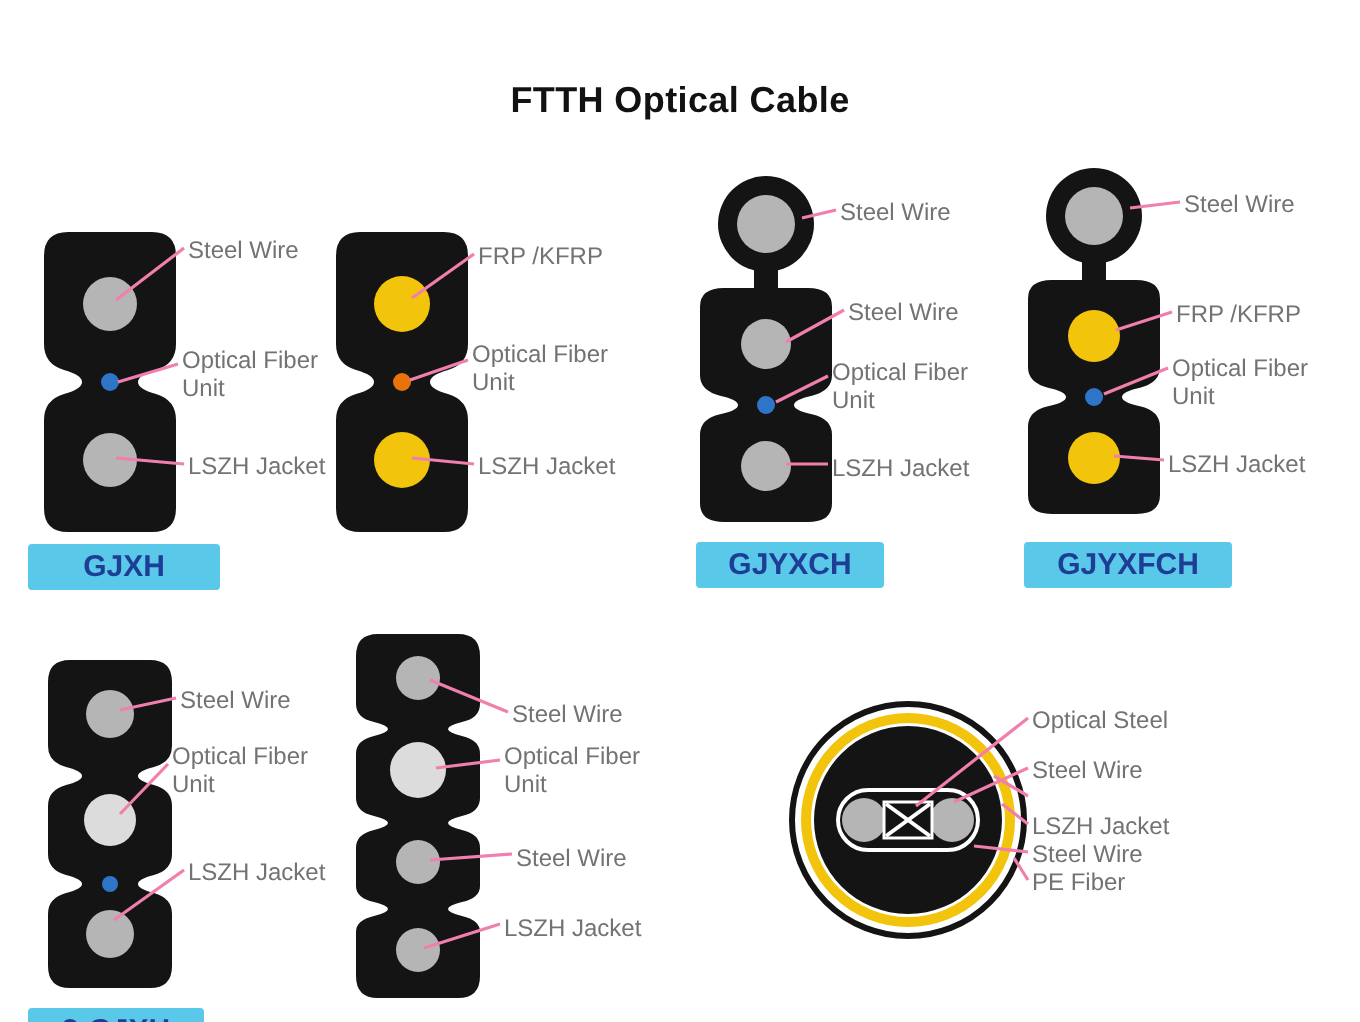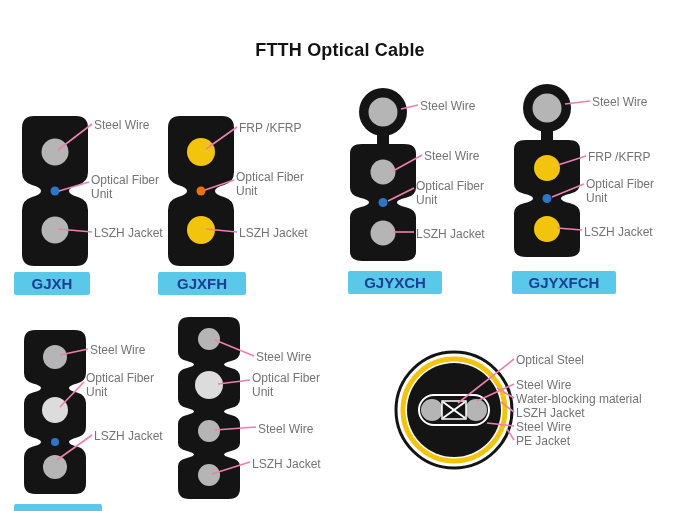--- a/index.html
+++ b/index.html
@@ -170,24 +170,22 @@
   <div class="lbl" style="left:86px;top:339px;width:80px">Optical Fiber Unit</div>
   <div class="lbl" style="left:94px;top:397px">LSZH Jacket</div>
 
   <div class="lbl" style="left:256px;top:318px">Steel Wire</div>
   <div class="lbl" style="left:252px;top:339px;width:80px">Optical Fiber Unit</div>
   <div class="lbl" style="left:258px;top:390px">Steel Wire</div>
   <div class="lbl" style="left:252px;top:425px">LSZH Jacket</div>
 
   <div class="lbl" style="left:516px;top:321px">Optical Steel</div>
   <div class="lbl" style="left:516px;top:346px">Steel Wire</div>
-  <div class="lbl" style="left:516px;top:360px">Water-blocking material</div>
   <div class="lbl" style="left:516px;top:374px">LSZH Jacket</div>
   <div class="lbl" style="left:516px;top:388px">Steel Wire</div>
-  <div class="lbl" style="left:516px;top:402px">PE Jacket</div>
+  <div class="lbl" style="left:516px;top:402px">PE Fiber</div>
 
-  <div class="badge" style="left:14px;top:240px;width:76px">GJXH</div>
-  <div class="badge" style="left:158px;top:240px;width:88px">GJXFH</div>
+  <div class="badge" style="left:14px;top:240px;width:96px">GJXH</div>
   <div class="badge" style="left:512px;top:239px;width:104px">GJYXFCH</div>
   <div class="badge" style="left:348px;top:239px;width:94px">GJYXCH</div>
   <div class="badge" style="left:14px;top:472px;width:88px">2-GJXH</div>
 
 </div>
 
 </body></html>

